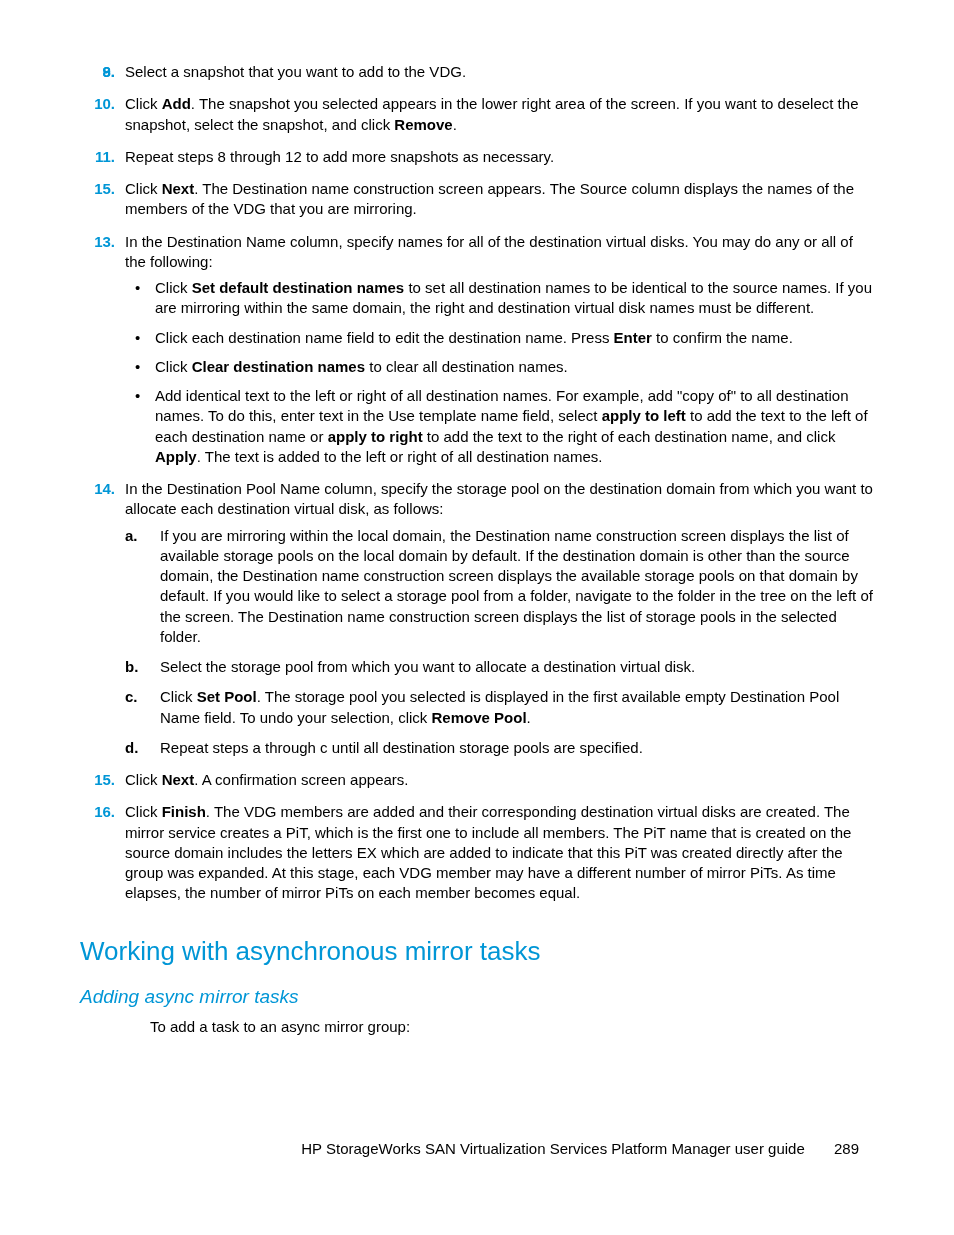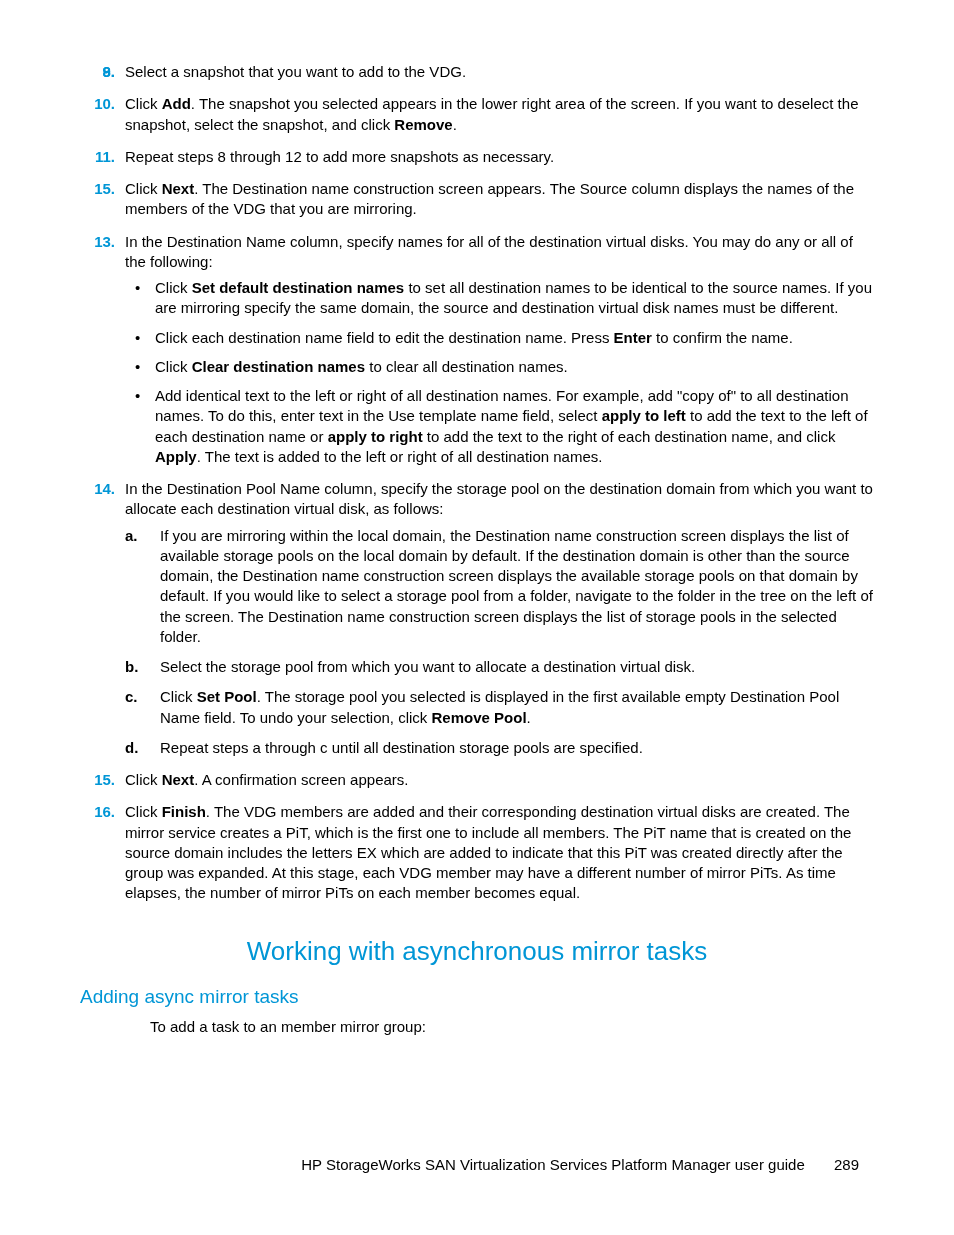--- a/index.html
+++ b/index.html
@@ -70,35 +70,35 @@
     font-weight: bold;
     width: 22px;
     text-align: left;
   }
   h2.section {
     color: #0096D6;
     font-weight: normal;
     font-size: 26px;
     margin: 30px 0 10px 0;
     font-family: Arial, Helvetica, sans-serif;
-    text-align: center;
   }
   h3.sub {
     color: #0096D6;
     font-weight: normal;
     font-size: 19px;
     margin: 15px 0 8px 0;
+    font-style: italic;
   }
   .intro {
     margin-left: 70px;
     margin-top: 6px;
   }
   .footer {
     position: absolute;
-    bottom: 60px;
+    bottom: 76px;
     right: 95px;
     font-size: 15px;
   }
   .footer .pn { margin-left: 25px; }
   .b { font-weight: bold; }
 </style>
 </head>
 <body>
 
 <div class="page">
@@ -126,21 +126,21 @@
 
     <li>
       <span class="num">15.</span>
       <span><span>Click </span><span class="b">Next</span><span>. The Destination name construction screen appears. The Source column displays the names of the members of the VDG that you are mirroring.</span></span>
     </li>
 
     <li>
       <span class="num">13.</span>
       <span>In the Destination Name column, specify names for all of the destination virtual disks. You may do any or all of the following:</span>
       <ul class="bullets">
-        <li><span>Click </span><span class="b">Set default destination names</span><span> to set all destination names to be identical to the source names. If you are mirroring specify the same domain, the source and destination virtual disk names must be different.</span></li>
+        <li><span>Click </span><span class="b">Set default destination names</span><span> to set all destination names to be identical to the source names. If you are mirroring within the same domain, the right and destination virtual disk names must be different.</span></li>
         <li><span>Click each destination name field to edit the destination name. Press </span><span class="b">Enter</span><span> to confirm the name.</span></li>
         <li><span>Click </span><span class="b">Clear destination names</span><span> to clear all destination names.</span></li>
         <li><span>Add identical text to the left or right of all destination names. For example, add "copy of" to all destination names. To do this, enter text in the Use template name field, select </span><span class="b">apply to left</span><span> to add the text to the left of each destination name or </span><span class="b">apply to right</span><span> to add the text to the right of each destination name, and click </span><span class="b">Apply</span><span>. The text is added to the left or right of all destination names.</span></li>
       </ul>
     </li>
 
     <li>
       <span class="num">14.</span>
       <span>In the Destination Pool Name column, specify the storage pool on the destination domain from which you want to allocate each destination virtual disk, as follows:</span>
       <ol class="letters">
@@ -158,20 +158,20 @@
 
     <li>
       <span class="num">16.</span>
       <span><span>Click </span><span class="b">Finish</span><span>. The VDG members are added and their corresponding destination virtual disks are created. The mirror service creates a PiT, which is the first one to include all members. The PiT name that is created on the source domain includes the letters EX which are added to indicate that this PiT was created directly after the group was expanded. At this stage, each VDG member may have a different number of mirror PiTs. As time elapses, the number of mirror PiTs on each member becomes equal.</span></span>
     </li>
 
   </ol>
 
   <h2 class="section">Working with asynchronous mirror tasks</h2>
   <h3 class="sub">Adding async mirror tasks</h3>
-  <div class="intro">To add a task to an member mirror group:</div>
+  <div class="intro">To add a task to an async mirror group:</div>
 
   <div class="footer">
     <span>HP StorageWorks SAN Virtualization Services Platform Manager user guide</span>
     <span class="pn">289</span>
   </div>
 
 </div>
 
 </body></html>

